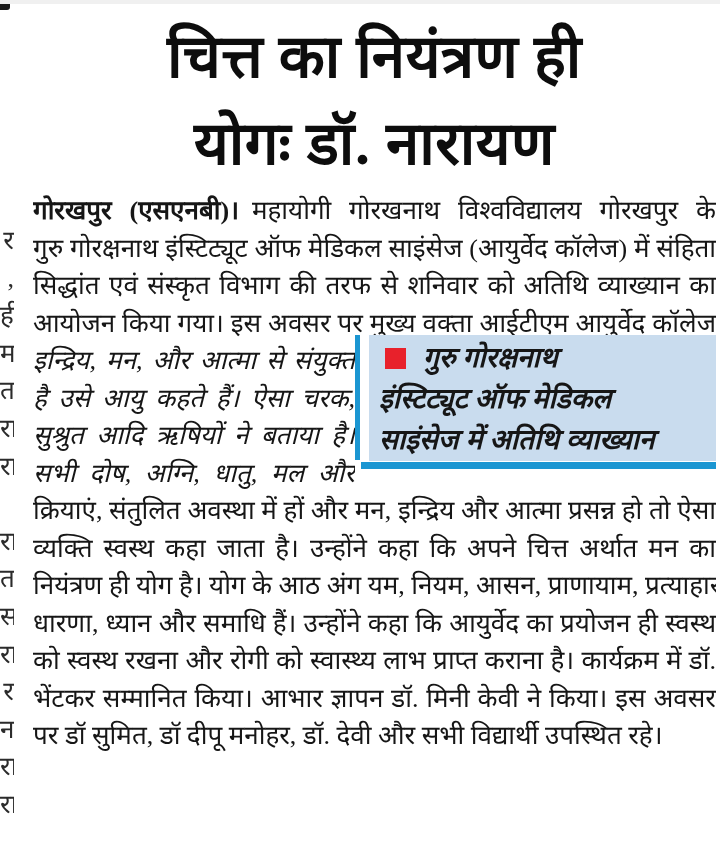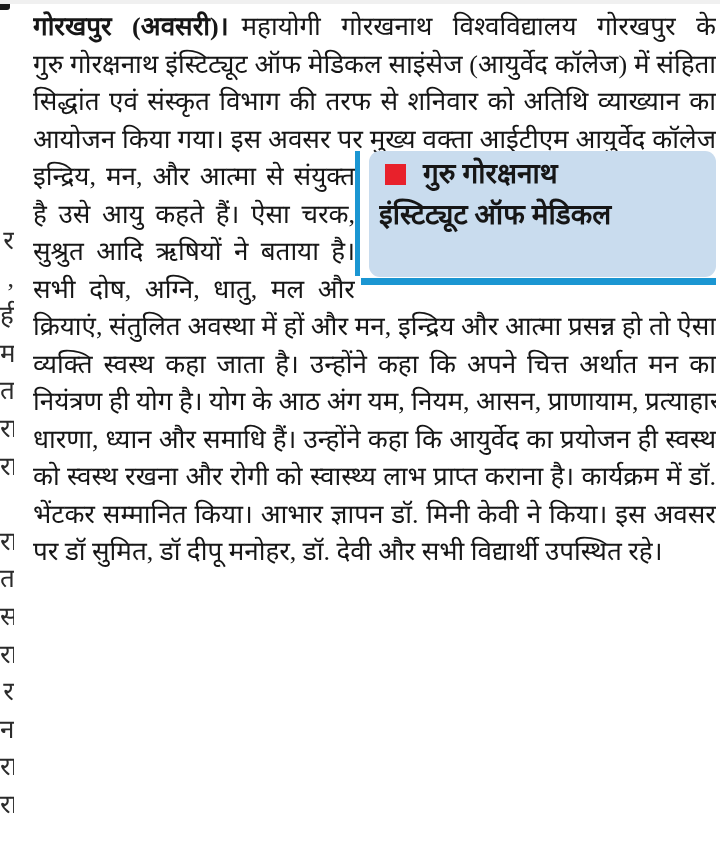--- a/index.html
+++ b/index.html
@@ -66,38 +66,37 @@
   .ln {
     height: 37.5px; line-height: 37.5px;
     text-align: justify;
     text-align-last: justify;
     overflow: hidden;
     white-space: nowrap;
   }
   .ln.indent { text-indent: 52px; }
   .ln.last { text-align: center; text-align-last: left; }
   .dateline { font-weight: 700; }
-  .twocol { display: flex; height: 150px; }
+  .twocol { display: flex; height: 150px; font-style: italic; }
   .leftcol { width: 322px; }
   .rightcol { flex: 1; position: relative; margin-top: -7px; }
   .pull-row { display: flex; }
   .pull-rule {
     width: 5px; height: 125px;
     background: var(--accent_blue);
     margin-right: 9px;
     flex: none;
   }
   .pull-box {
     flex: 1;
     height: 126px;
     background: var(--box_bg);
     padding: 2px 6px 0 10px;
     font-weight: 700;
     font-size: 28px;
-    border-radius: 11px;
   }
   .pq-line {
     height: 41px; line-height: 41px;
     white-space: nowrap; overflow: hidden;
   }
   .pq-line.first { padding-left: 6px; }
   .bullet-sq {
     display: inline-block;
     width: 21px; height: 21px;
     background: var(--bullet_red);
@@ -132,41 +131,46 @@
     <span class="frag">स</span>
     <span class="frag">रा</span>
     <span class="frag">र</span>
     <span class="frag">न</span>
     <span class="frag">रा</span>
     <span class="frag">रा</span>
   </div>
 
   <div class="content">
 
+    <h1 class="headline">
+      <span class="hl">चित्त का नियंत्रण ही</span>
+      <span class="hl">योगः डॉ. नारायण</span>
+    </h1>
 
     <div class="bodycopy">
 
-      <div class="ln"><span class="dateline">गोरखपुर (अवसरी)।</span> <span>महायोगी गोरखनाथ विश्वविद्यालय गोरखपुर के</span></div>
+      <div class="ln"><span class="dateline">गोरखपुर (एसएनबी)।</span> <span>महायोगी गोरखनाथ विश्वविद्यालय गोरखपुर के</span></div>
       <div class="ln">गुरु गोरक्षनाथ इंस्टिट्यूट ऑफ मेडिकल साइंसेज (आयुर्वेद कॉलेज) में संहिता</div>
       <div class="ln">सिद्धांत एवं संस्कृत विभाग की तरफ से शनिवार को अतिथि व्याख्यान का</div>
       <div class="ln">आयोजन किया गया। इस अवसर पर मुख्य वक्ता आईटीएम आयुर्वेद कॉलेज</div>
 
       <div class="twocol">
         <div class="leftcol">
           <div class="ln">इन्द्रिय, मन, और आत्मा से संयुक्त</div>
           <div class="ln">है उसे आयु कहते हैं। ऐसा चरक,</div>
           <div class="ln">सुश्रुत आदि ऋषियों ने बताया है।</div>
           <div class="ln">सभी दोष, अग्नि, धातु, मल और</div>
         </div>
         <div class="rightcol">
           <div class="pull-row">
             <div class="pull-rule"></div>
             <div class="pull-box">
               <div class="pq-line first"><span class="bullet-sq"></span><span>गुरु गोरक्षनाथ</span></div>
               <div class="pq-line">इंस्टिट्यूट ऑफ मेडिकल</div>
+              <div class="pq-line">साइंसेज में अतिथि व्याख्यान</div>
             </div>
           </div>
           <div class="pull-bottom"></div>
         </div>
       </div>
 
       <div class="ln">क्रियाएं, संतुलित अवस्था में हों और मन, इन्द्रिय और आत्मा प्रसन्न हो तो ऐसा</div>
       <div class="ln">व्यक्ति स्वस्थ कहा जाता है। उन्होंने कहा कि अपने चित्त अर्थात मन का</div>
       <div class="ln">नियंत्रण ही योग है। योग के आठ अंग यम, नियम, आसन, प्राणायाम, प्रत्याहार,</div>
       <div class="ln">धारणा, ध्यान और समाधि हैं। उन्होंने कहा कि आयुर्वेद का प्रयोजन ही स्वस्थ</div>

